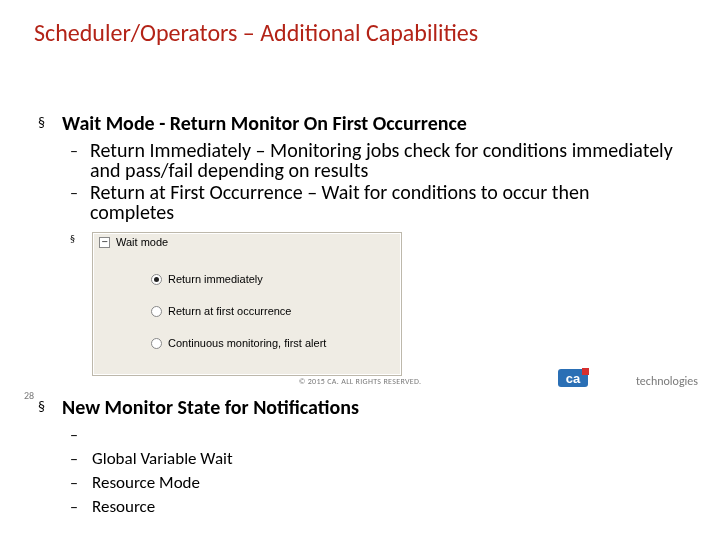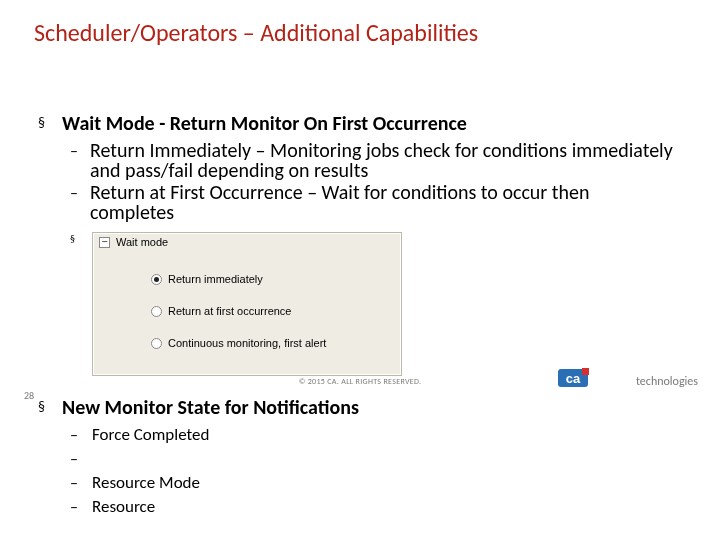--- a/index.html
+++ b/index.html
@@ -247,24 +247,24 @@
     </div>
 
     <div class="bullet-l1">
       <div class="mark">§</div>
       <div class="txt">New Monitor State for Notifications</div>
     </div>
 
     <div class="dashlist">
       <div class="dashitem">
         <div class="mark">–</div>
-        <div class="txt">Force Completed</div>
-      </div>
-      <div class="dashitem">
-        <div class="mark">–</div>
+      </div>
+      <div class="dashitem">
+        <div class="mark">–</div>
+        <div class="txt">Global Variable Wait</div>
       </div>
       <div class="dashitem">
         <div class="mark">–</div>
         <div class="txt">Resource Mode</div>
       </div>
       <div class="dashitem">
         <div class="mark">–</div>
         <div class="txt">Resource</div>
       </div>
     </div>

